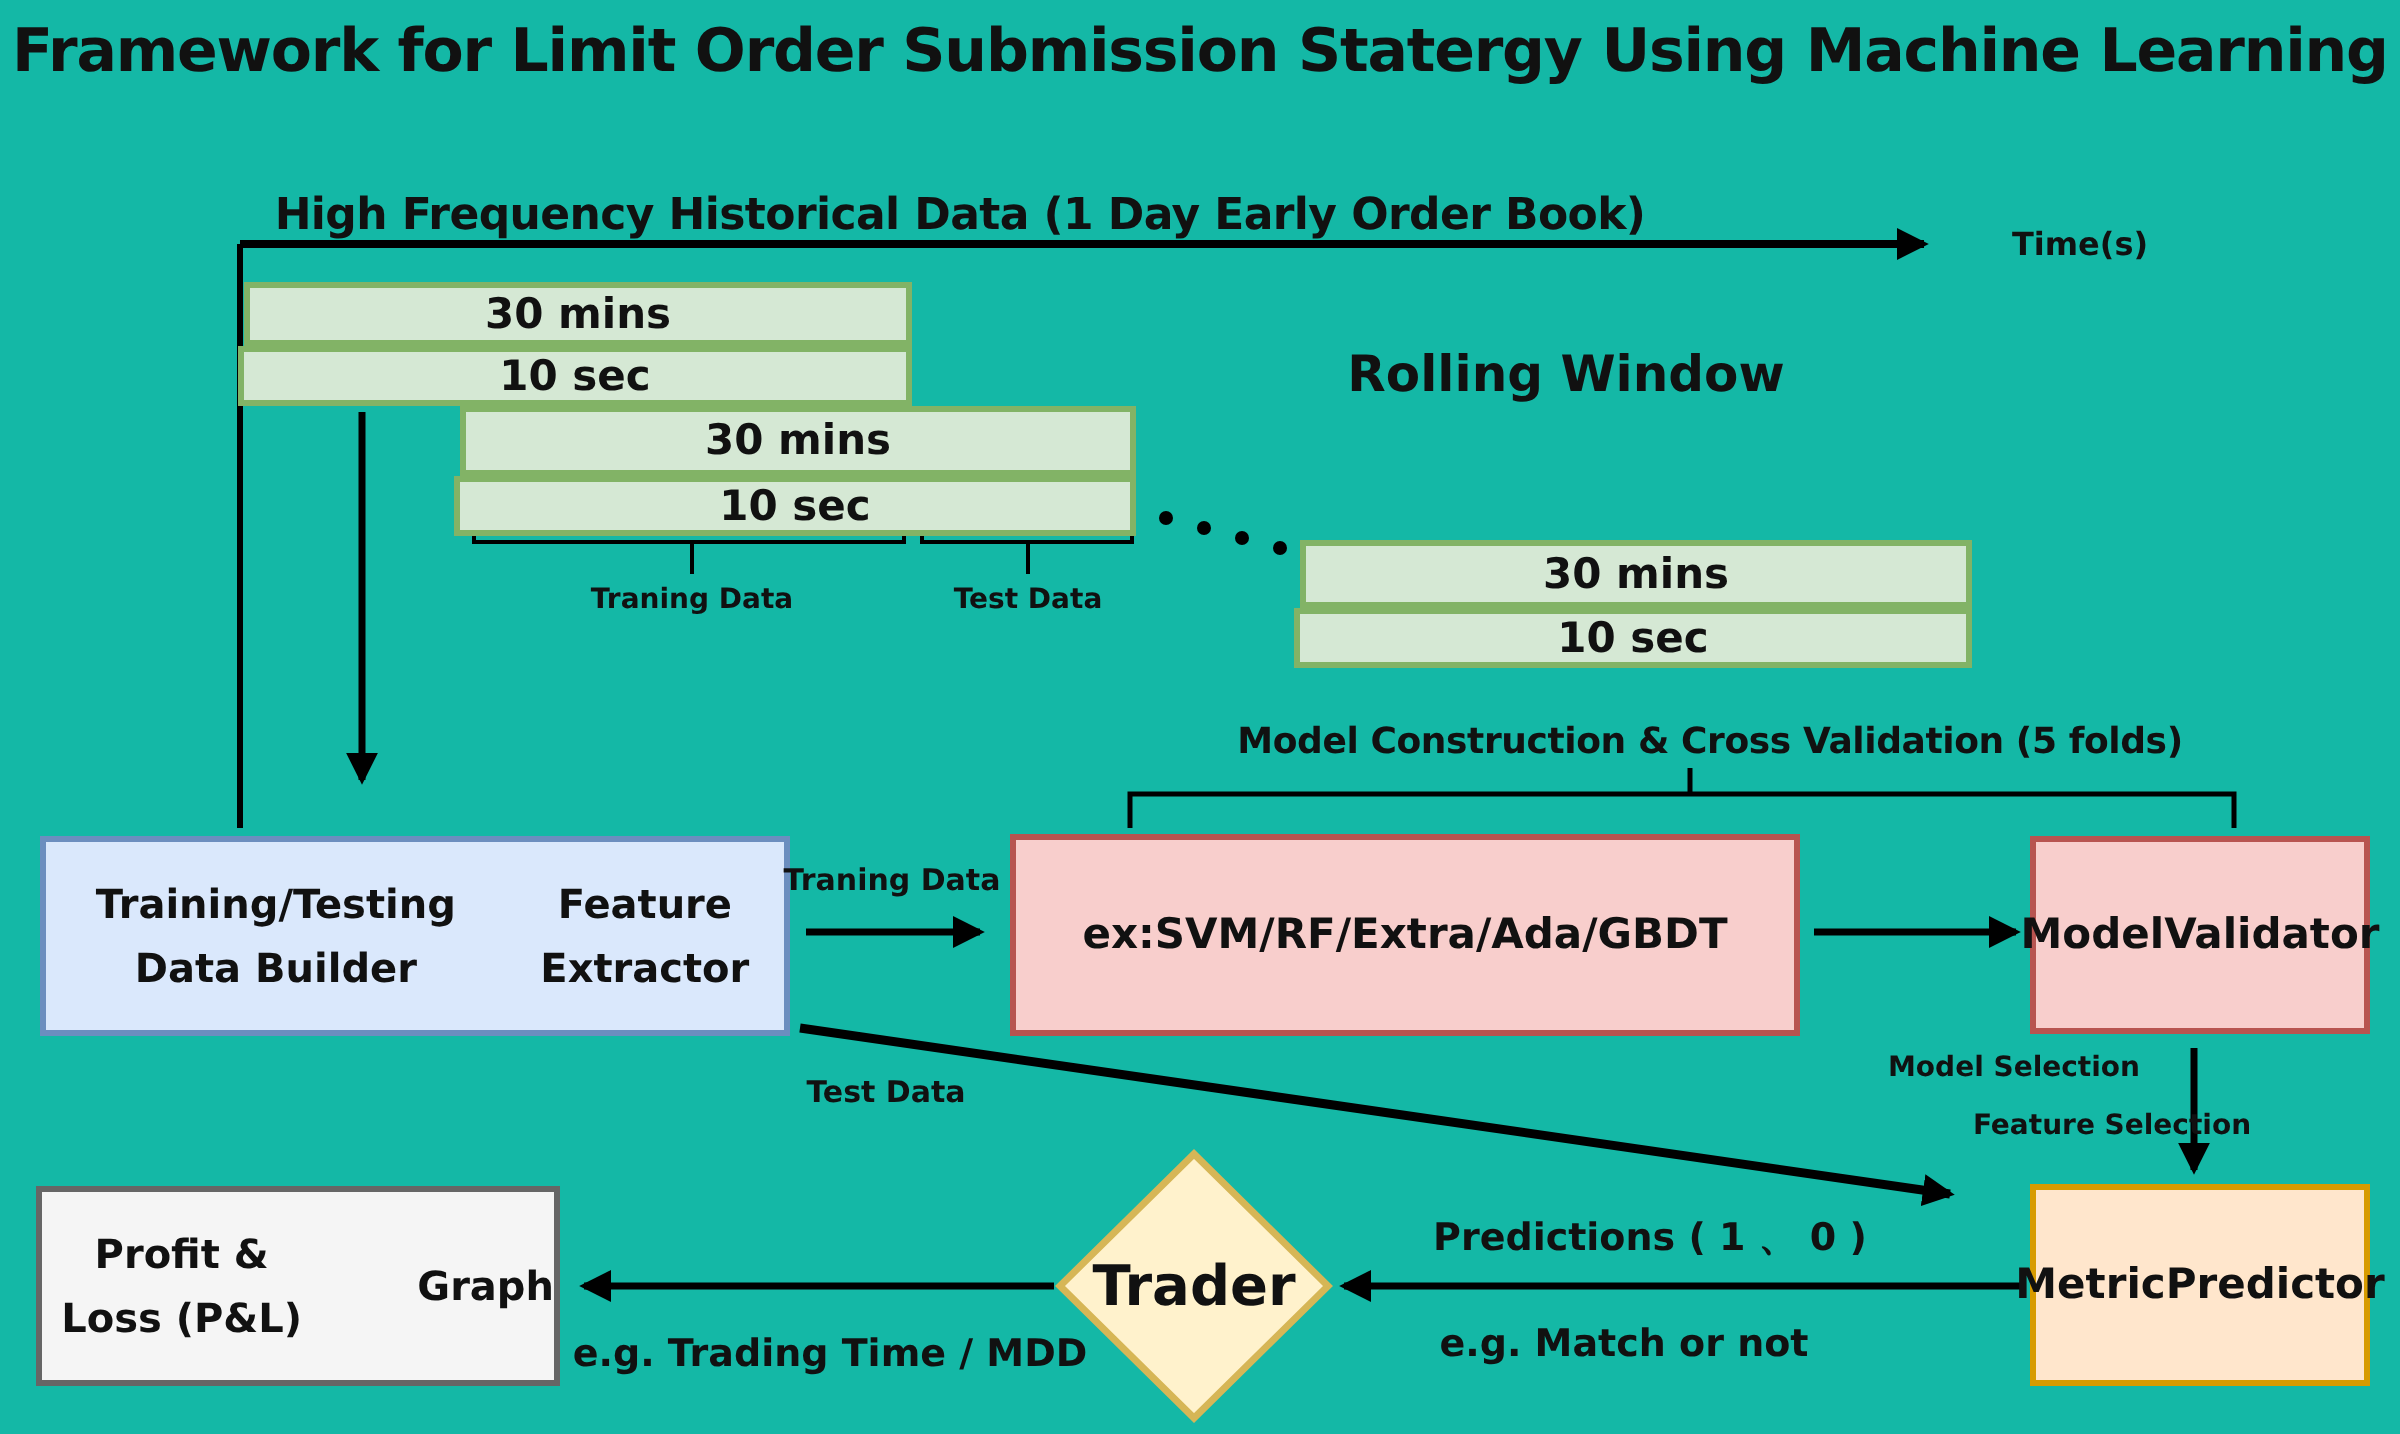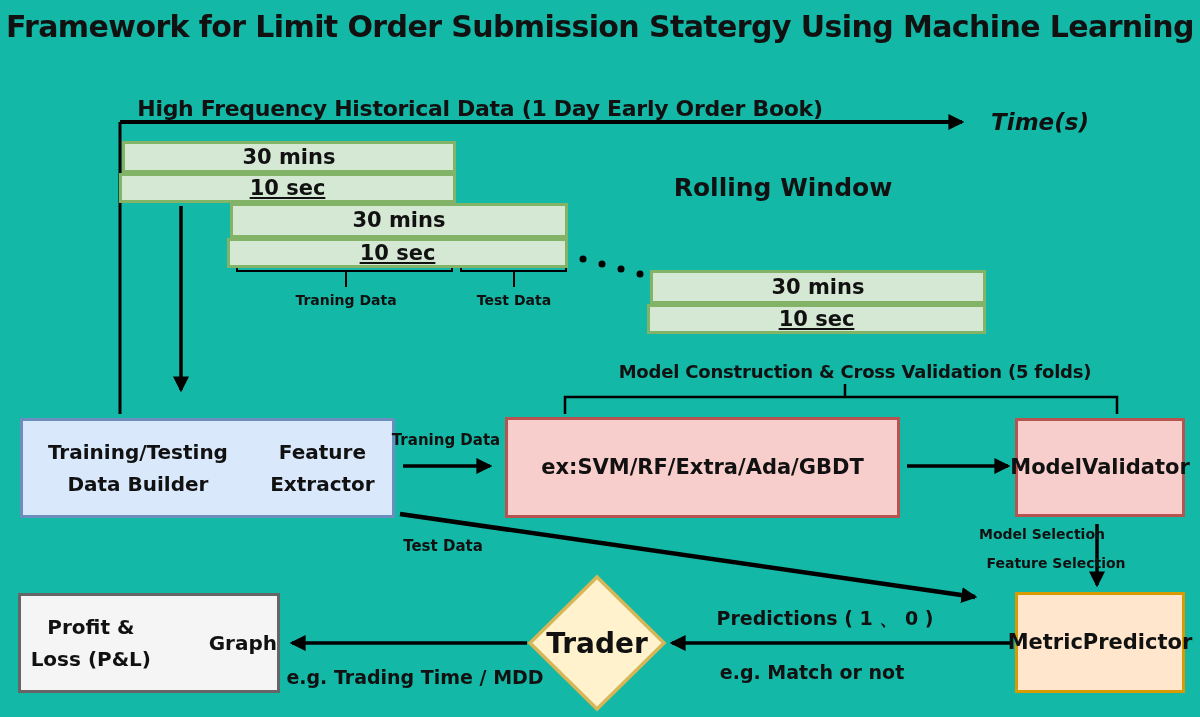--- a/index.html
+++ b/index.html
@@ -4,32 +4,32 @@
 <style>
   html,body{margin:0;padding:0;background:#fff;}
   .stage{
     position:relative;width:1200px;height:717px;background:#14b8a6;overflow:hidden;
     font-family:"DejaVu Sans",sans-serif;color:#111;
   }
   svg.wires{position:absolute;left:0;top:0;width:1200px;height:717px;}
   .lbl{position:absolute;transform:translate(-50%,-50%);white-space:nowrap;font-weight:700;}
   .title{font-size:30px;letter-spacing:-0.6px;}
   .hf{font-size:22px;letter-spacing:-0.3px;}
-  .time{font-size:23px;font-style:italic;}
+  .time{font-size:16px;}
   .rolling{font-size:25px;}
   .cv{font-size:18px;letter-spacing:-0.2px;}
   .small{font-size:14px;}
   .edge{font-size:19px;}
   .cellpair{position:absolute;display:flex;box-sizing:border-box;flex-direction:column;}
   .cell{
     box-sizing:border-box;border:3px solid var(--green-border);background:var(--green-fill);
     display:flex;align-items:center;justify-content:center;font-size:21px;font-weight:700;
   }
   .cell.train{flex:0 0 67%;}
-  .cell.test{flex:1 1 auto;margin-left:-3px;text-decoration:underline;}
+  .cell.test{flex:1 1 auto;margin-left:-3px;}
   .node{
     position:absolute;box-sizing:border-box;border-width:3px;border-style:solid;
     display:flex;flex-direction:row;align-items:center;justify-content:center;
     text-align:center;font-weight:700;font-size:21px;line-height:1.6;
   }
   .node.blue{background:var(--blue-fill);border-color:var(--blue-border);font-size:20px;}
   .node.red{background:var(--red-fill);border-color:var(--red-border);}
   .node.orange{background:var(--orange-fill);border-color:var(--orange-border);}
   .node.gray{background:var(--gray-fill);border-color:var(--gray-border);font-size:20px;gap:48px;}
   .trader-lbl{font-size:28px;}
@@ -114,19 +114,19 @@
     <span>Predictor</span>
   </div>
   <div class="node gray" style="left:18px;top:593px;width:262px;height:100px;">
     <span>Profit &amp; Loss (P&amp;L)</span>
     <span>Graph</span>
   </div>
   <div class="lbl trader-lbl" style="left:597px;top:643px;">Trader</div>
 
   <div class="lbl small" style="left:446px;top:440px;font-size:15px;">Traning Data</div>
   <div class="lbl small" style="left:443px;top:546px;font-size:15px;">Test Data</div>
-  <div class="lbl small" style="left:1007px;top:534px;margin-left:35px;">Model Selection</div>
+  <div class="lbl small" style="left:1007px;top:534px;">Model Selection</div>
   <div class="lbl small" style="left:1056px;top:563px;">Feature Selection</div>
   <div class="lbl edge" style="left:825px;top:619px;">Predictions ( 1 、 0 )</div>
   <div class="lbl edge" style="left:812px;top:672px;">e.g. Match or not</div>
   <div class="lbl edge" style="left:415px;top:677px;">e.g. Trading Time / MDD</div>
 
 </div>
 
 </body></html>

